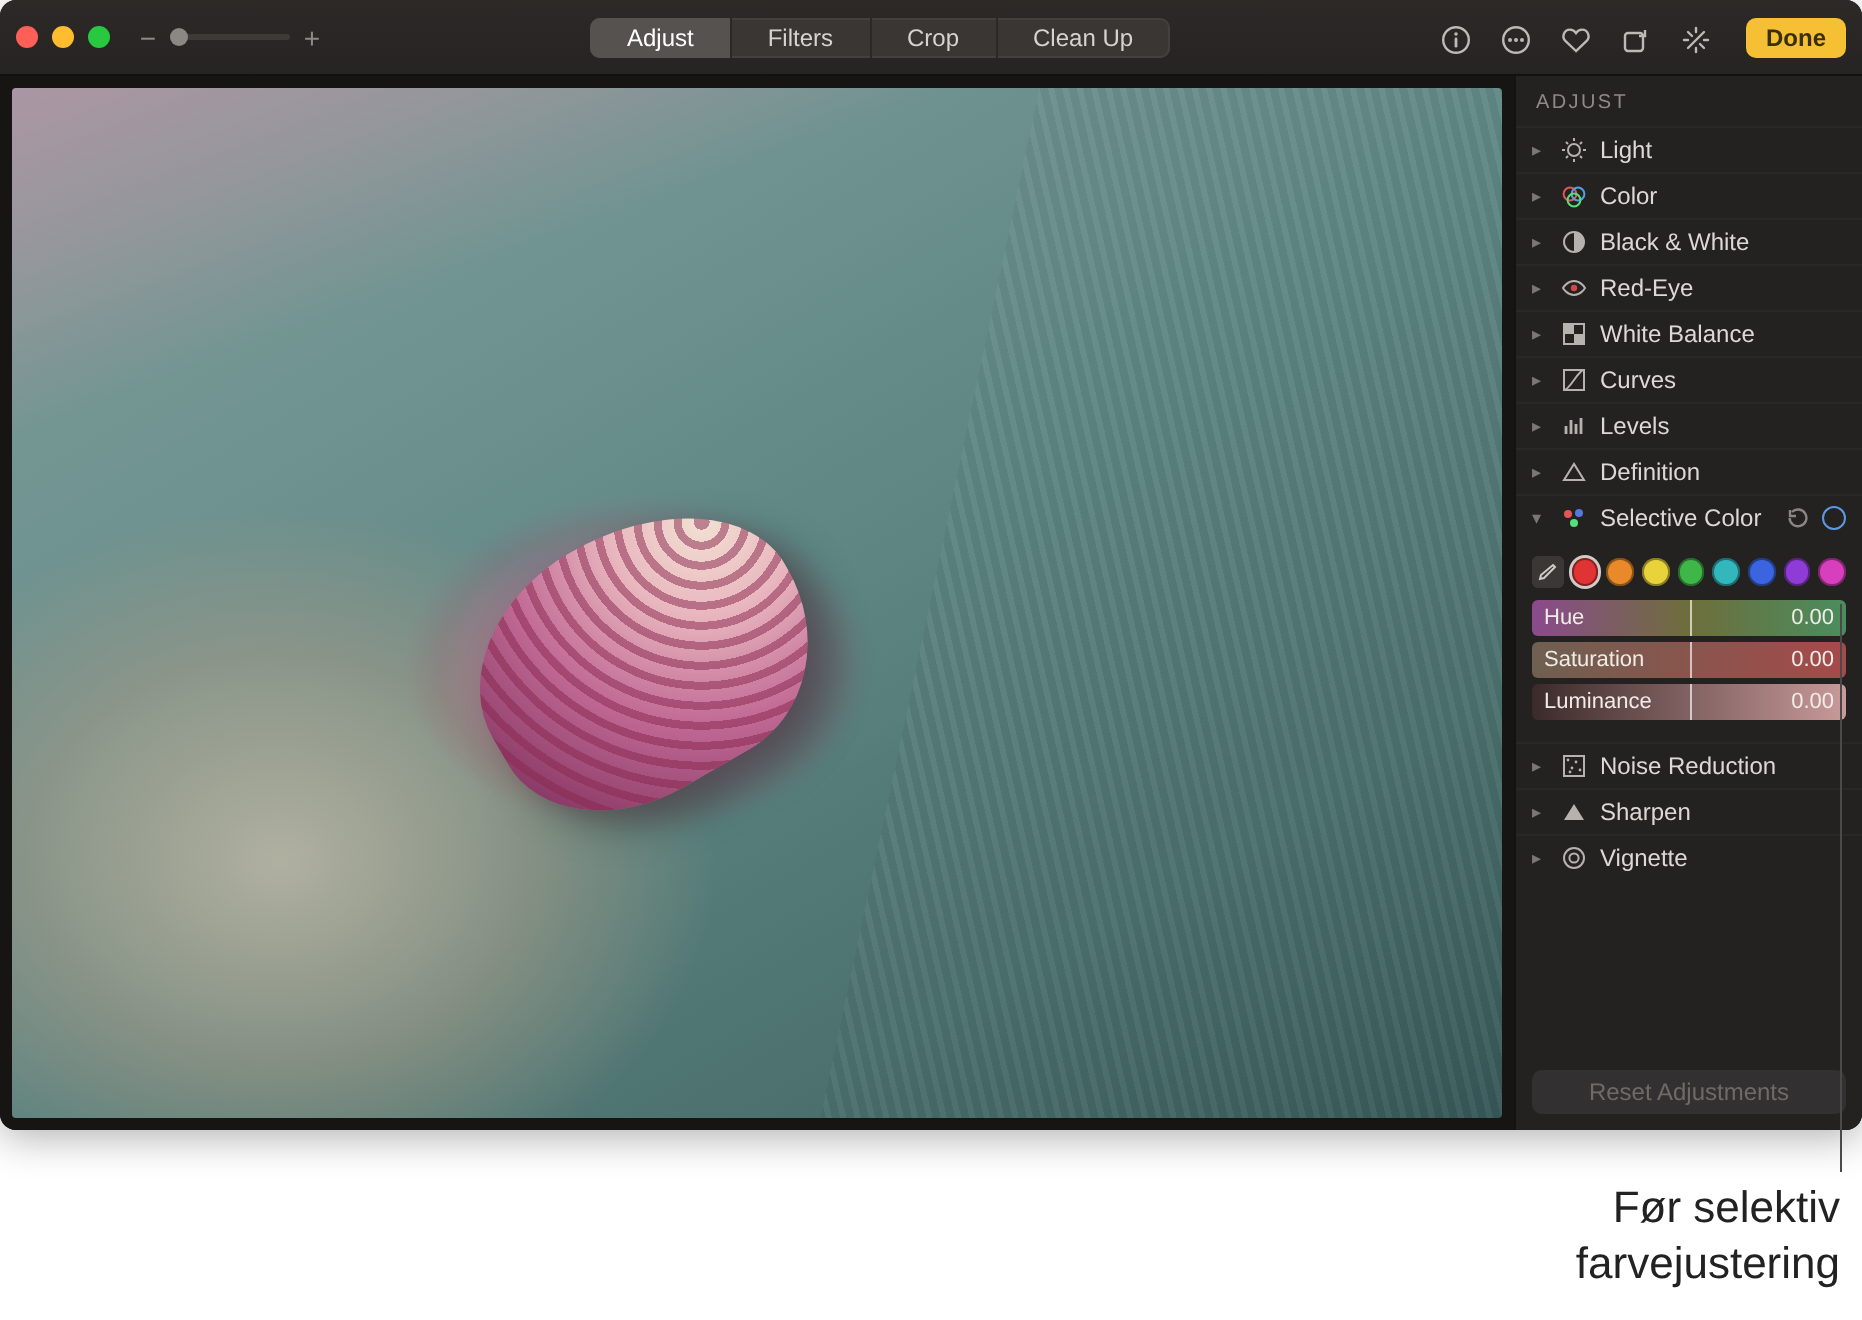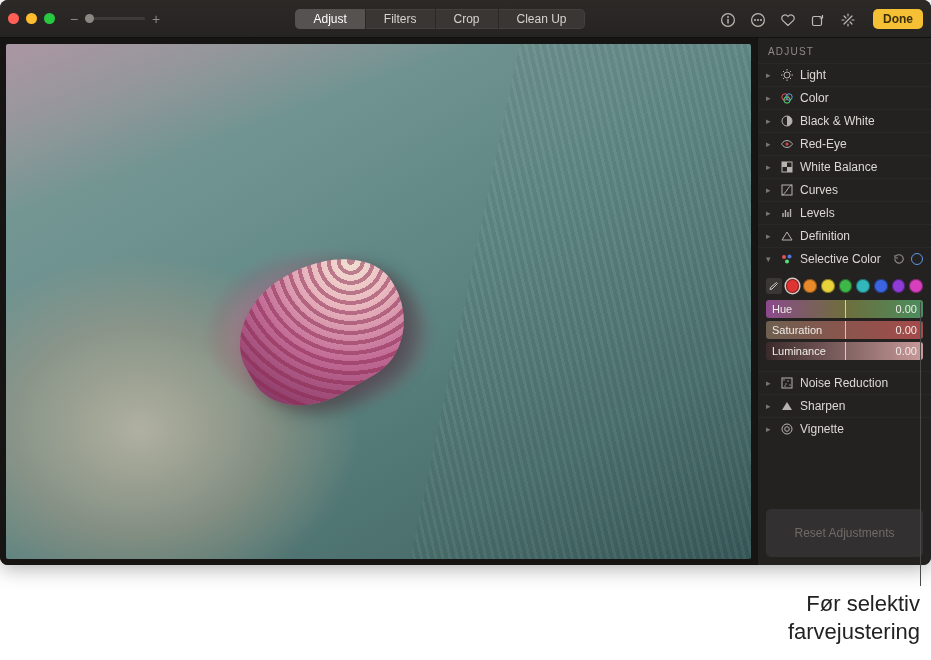--- a/index.html
+++ b/index.html
@@ -186,21 +186,21 @@
   .slider.sat{background:linear-gradient(90deg,#6e6050,#a54a4a);}
   .slider.lum{background:linear-gradient(90deg,#3b2a2a,#c99a9a);}
   .slider.range{background:linear-gradient(90deg,#555149,#b0aca4);}
   .slider .mark{
     position:absolute;top:0;bottom:0;width:1px;background:rgba(255,255,255,.65);
   }
   .slider.hue .mark,.slider.sat .mark,.slider.lum .mark{left:50%;}
   .slider.range .mark{left:calc(100% - 1px);}
   .reset{
     margin:auto 8px 0 8px;
-    padding:17px 0;
+    padding:4px 0;
     text-align:center;
     border-radius:5px;
     background:#323030;
     color:#6e6b67;
     font-size:12px;
   }
   
   .callout-line{
     position:absolute;
     width:1px;

